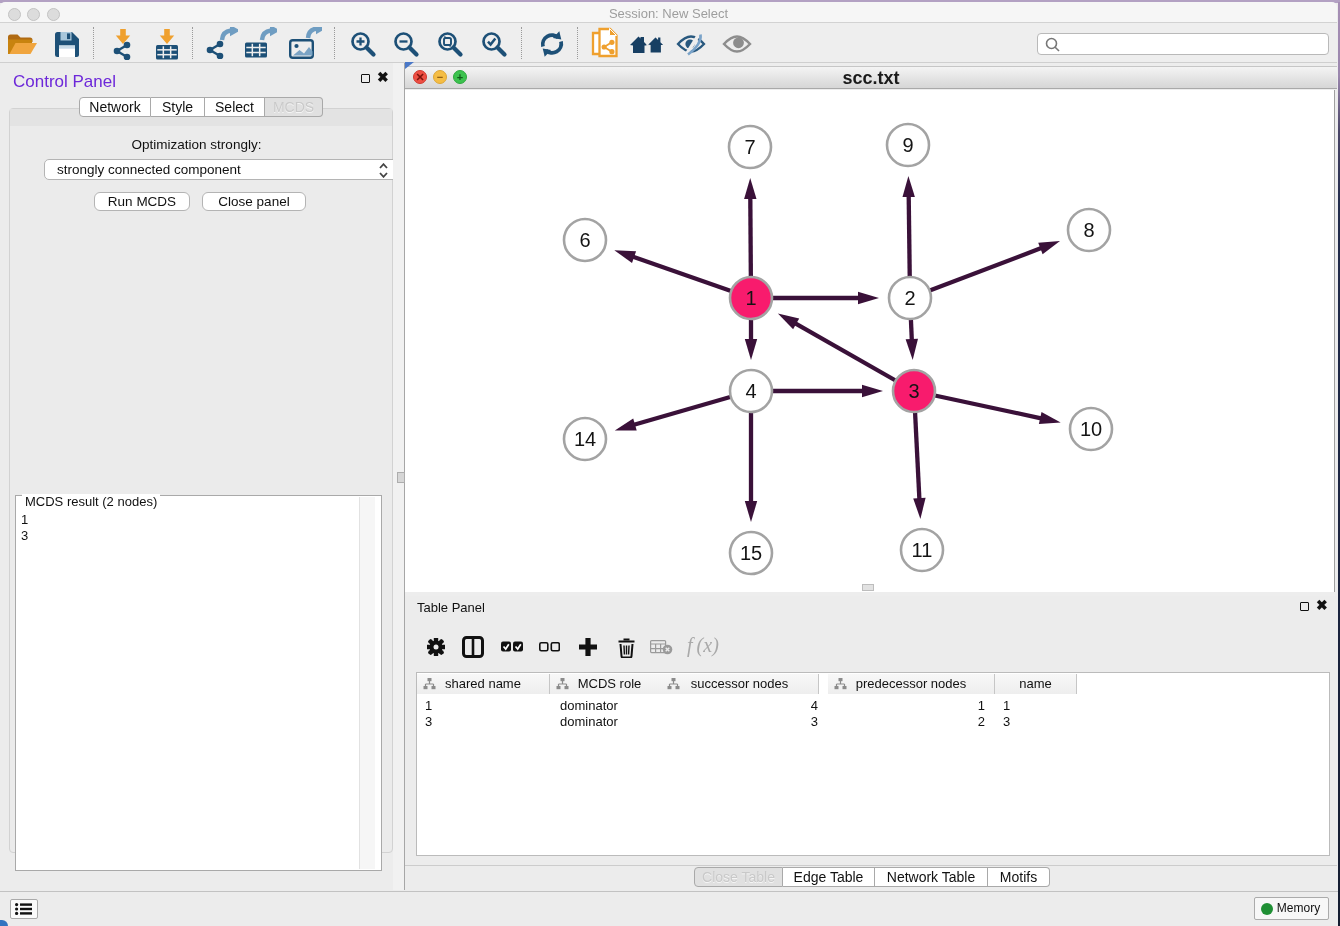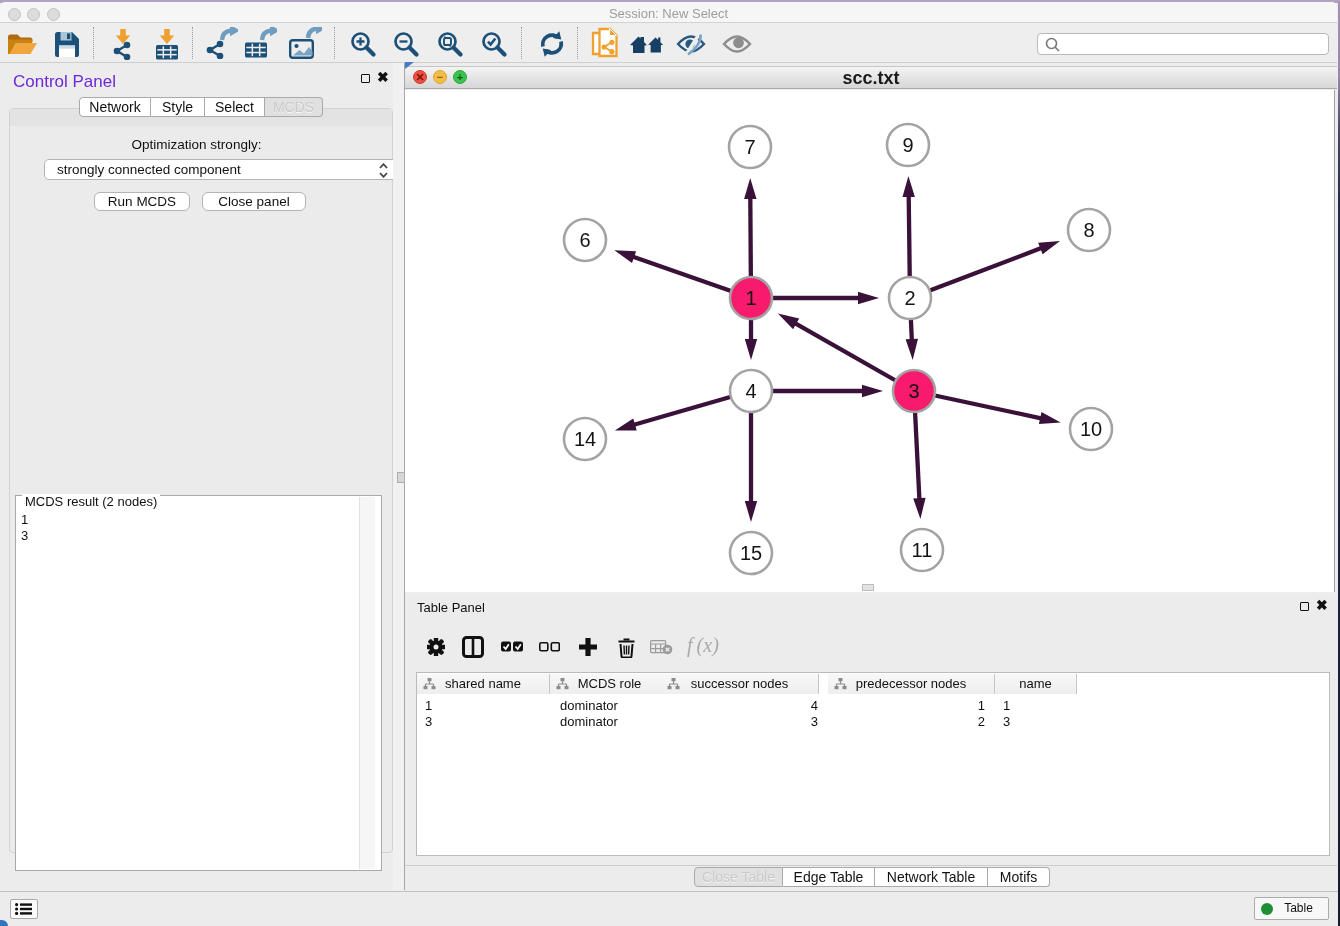--- a/index.html
+++ b/index.html
@@ -360,16 +360,16 @@
 <div class="abs" id="listbtn">
     <svg width="18" height="12" viewBox="0 0 18 12" style="position:absolute;left:4px;top:3px">
       <circle cx="1.6" cy="1.6" r="1.6" fill="#111"></circle>
       <circle cx="1.6" cy="6" r="1.6" fill="#111"></circle>
       <circle cx="1.6" cy="10.4" r="1.6" fill="#111"></circle>
       <rect x="5" y="0.4" width="12" height="2.4" fill="#111"></rect>
       <rect x="5" y="4.8" width="12" height="2.4" fill="#111"></rect>
       <rect x="5" y="9.2" width="12" height="2.4" fill="#111"></rect>
     </svg>
   </div>
-<div class="abs" id="membtn">Table</div>
+<div class="abs" id="membtn">Memory</div>
 <div class="abs" id="memdot"></div>
 <div class="abs" id="blcorner"></div>
 <div class="abs" id="right-navy"></div>
 
 </body></html>

